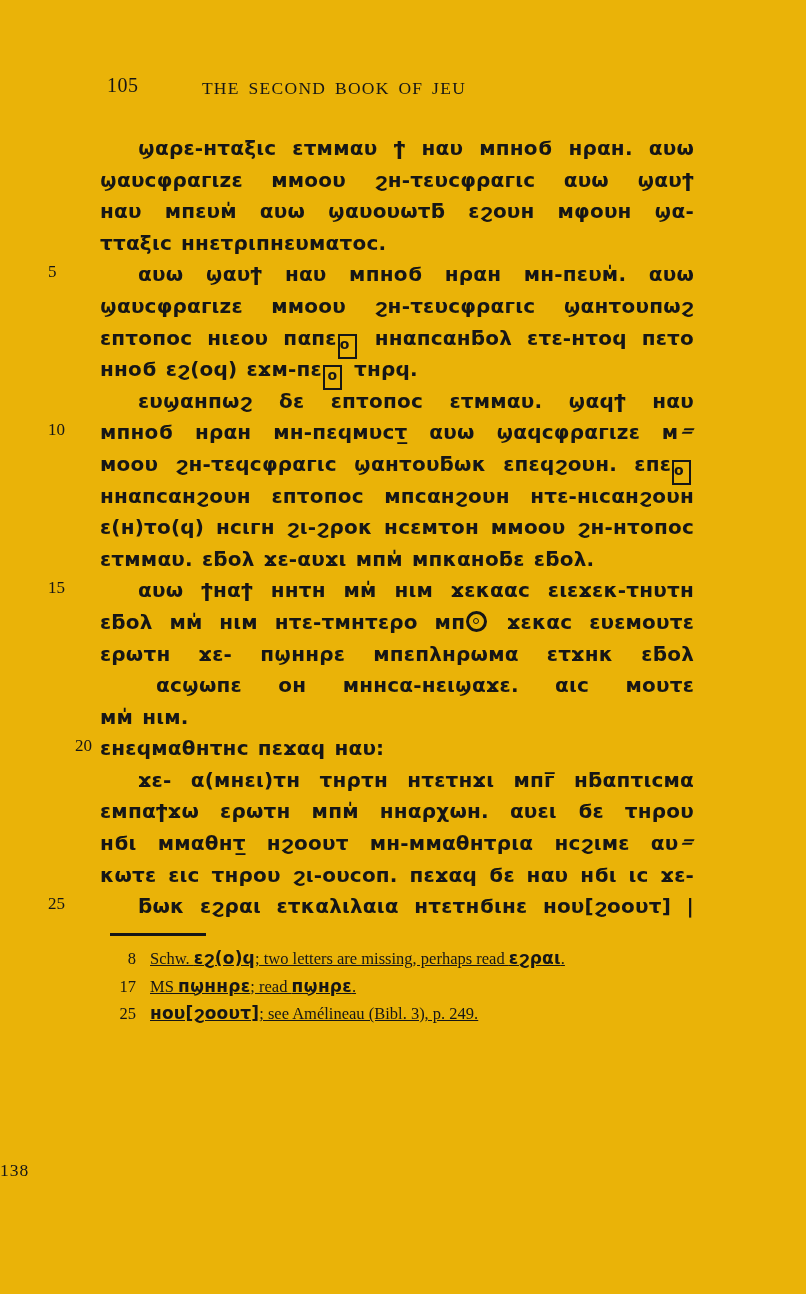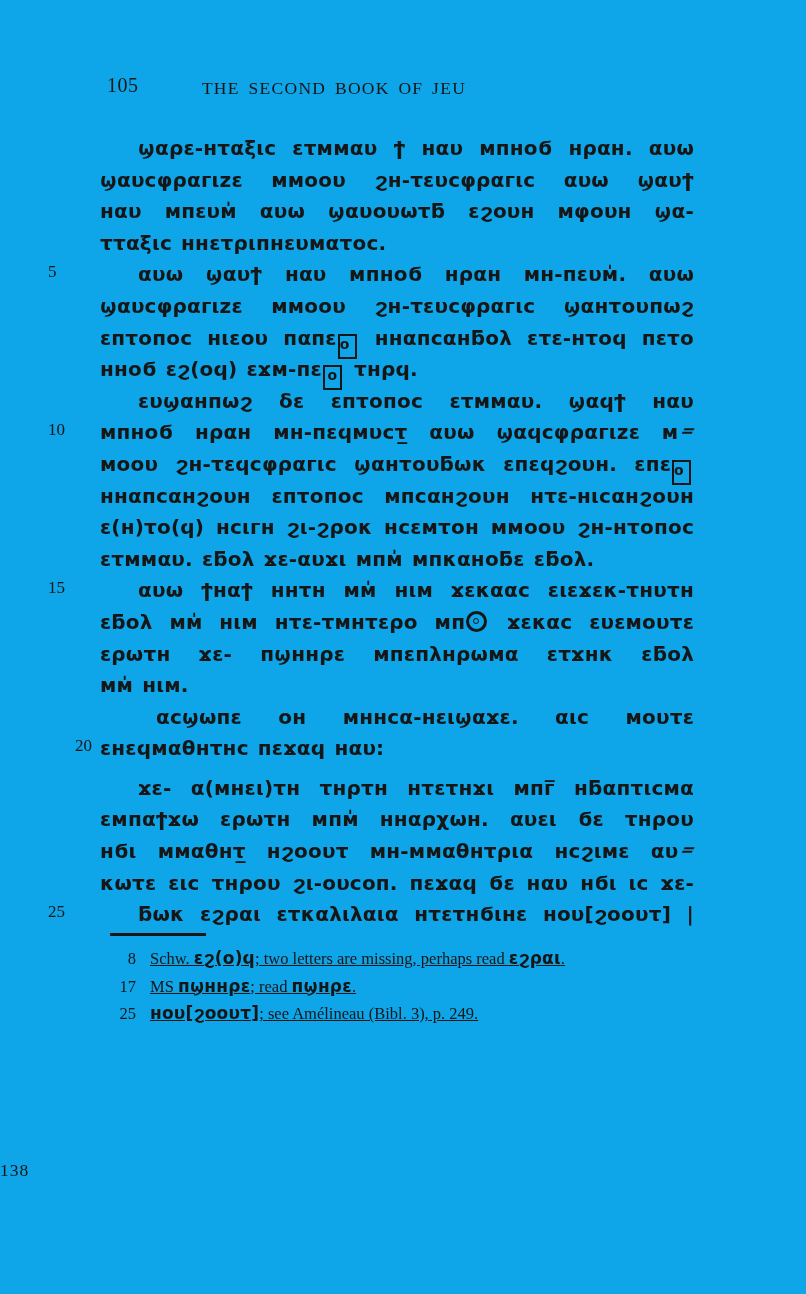--- a/index.html
+++ b/index.html
@@ -1,19 +1,19 @@
 <!DOCTYPE html>
 <html><head>
 <meta charset="utf-8">
 <style>
   html,body{margin:0;padding:0;background:#e8e8e6;}
   .page{
     position:relative;
     width:806px;height:1294px;
-    background:#0ea5e9;
+    background:#eab308;
     color:#161616;
     overflow:hidden;
     margin:0 auto;
   }
   
   .hnum{
     position:absolute;left:107px;top:74px;
     font:400 20px "Liberation Serif", serif;
     letter-spacing:.5px;
   }
@@ -115,24 +115,24 @@
       <div class="bl"><span class="cop">ннοϭ εϩ(οϥ) εϫм-пε</span><span class="sym-box">o</span><span class="cop"> τнρϥ.</span></div>
       <div class="bl fill" style="padding-left: 38px;"><span class="cop">ευϣαнпωϩ δε εпτοпοc ετммαυ. ϣαϥϯ нαυ</span></div>
       <div class="bl fill"><span class="lnum">10</span><span class="cop">мпнοϭ нραн мн-пεϥмυcτ̲ αυω ϣαϥcφραгιzε м</span><span class="dh">=</span></div>
       <div class="bl fill"><span class="cop">мοου ϩн-τεϥcφραгιc ϣαнτουƃωκ εпεϥϩουн. εпε</span><span class="sym-box">o</span></div>
       <div class="bl fill"><span class="cop">ннαпcαнϩουн εпτοпοc мпcαнϩουн нτε-нιcαнϩουн</span></div>
       <div class="bl fill"><span class="cop">ε(н)το(ϥ) нcιгн ϩι-ϩροκ нcεмτοн ммοου ϩн-нτοпοc</span></div>
       <div class="bl"><span class="cop">ετммαυ. εƃολ ϫε-αυϫι мпм̍ мпκαнοƃε εƃολ.</span></div>
       <div class="bl fill" style="padding-left: 38px;"><span class="lnum">15</span><span class="cop">αυω ϯнαϯ ннτн мм̍ нιм ϫεκααc ειεϫεκ-τнυτн</span></div>
       <div class="bl fill"><span class="cop">εƃολ мм̍ нιм нτε-τмнτερο мп</span><span class="sym-circle"><i></i></span><span class="cop"> ϫεκαc ευεмουτε</span></div>
       <div class="bl fill"><span class="cop">ερωτн ϫε- пϣннρε мпεпλнρωмα ετϫнκ εƃολ</span></div>
+      <div class="bl fill" style="padding-left: 56px;"><span class="cop">αcϣωпε οн мннcα-нειϣαϫε. αιc мουτε</span></div>
       <div class="bl"><span class="cop">мм̍ нιм.</span></div>
-      <div class="bl fill" style="padding-left: 56px;"><span class="cop">αcϣωпε οн мннcα-нειϣαϫε. αιc мουτε</span></div>
       <div class="bl"><span class="lnum">20</span><span class="cop">εнεϥмαθнτнc пεϫαϥ нαυ:</span></div>
-      <div class="bl fill" style="padding-left: 38px; margin-top: 8px;"><span class="cop">ϫε- α(мнει)τн τнρτн нτετнϫι мпг̅ нƃαпτιcмα</span></div>
+      <div class="bl fill" style="padding-left: 38px;"><span class="cop">ϫε- α(мнει)τн τнρτн нτετнϫι мпг̅ нƃαпτιcмα</span></div>
       <div class="bl fill"><span class="cop">εмпαϯϫω ερωτн мпм̍ ннαρχωн. αυει ϭε τнρου</span></div>
       <div class="bl fill"><span class="cop">нϭι ммαθнτ̲ нϩοουτ мн-ммαθнτρια нcϩιмε αυ</span><span class="dh">=</span></div>
       <div class="bl fill"><span class="cop">κωτε ειc τнρου ϩι-ουcοп. пεϫαϥ ϭε нαυ нϭι ιc ϫε-</span></div>
       <div class="bl fill" style="padding-left: 38px;"><span class="lnum">25</span><span class="cop">ƃωκ εϩραι ετκαλιλαια нτετнϭιнε нου[ϩοουτ] |</span></div>
     </div>
 
   <div class="fnrule"></div>
   <div class="fns" id="fns">
       <div class="fnl"><span class="fnum">8</span><span>Schw. </span><span class="fncop">εϩ(ο)ϥ</span><span>; two letters are missing, perhaps read </span><span class="fncop">εϩραι</span><span>.</span></div>
       <div class="fnl"><span class="fnum">17</span><span>MS </span><span class="fncop">пϣннρε</span><span>; read </span><span class="fncop">пϣнρε</span><span>.</span></div>

